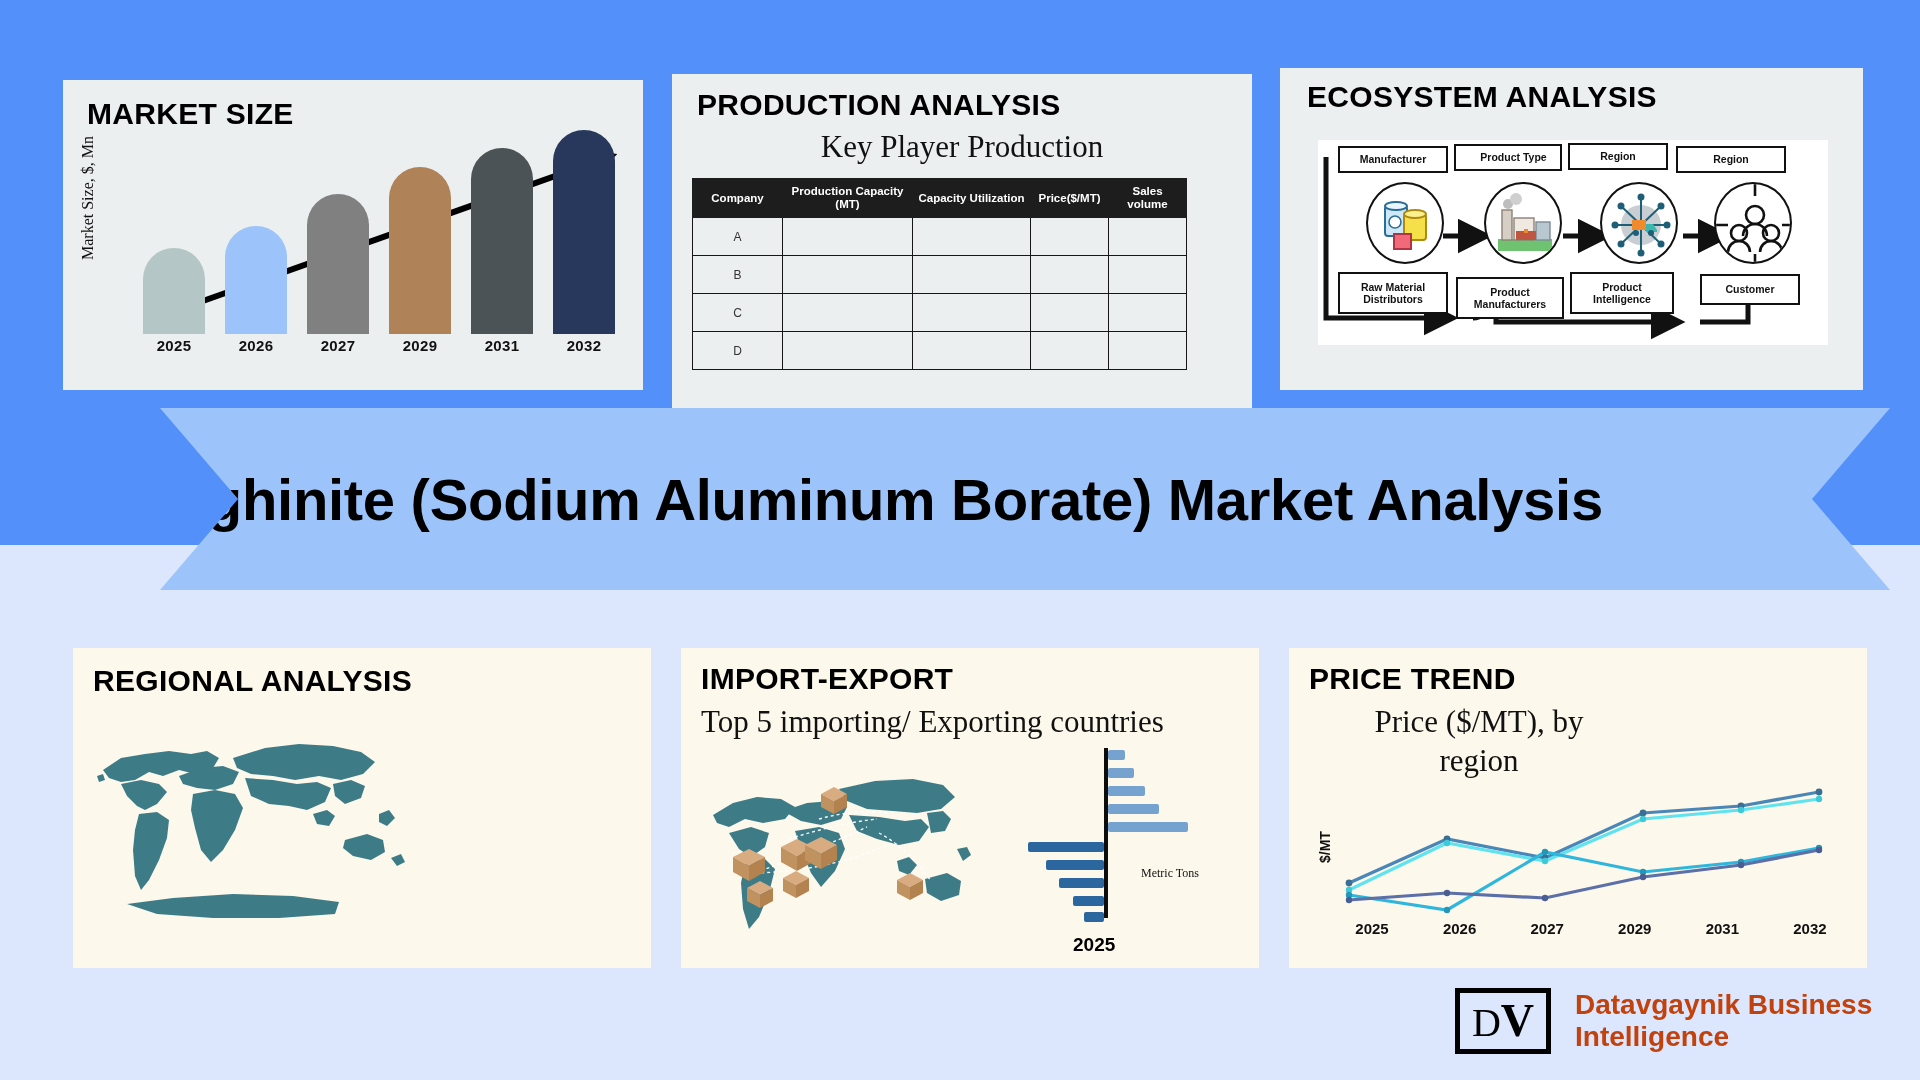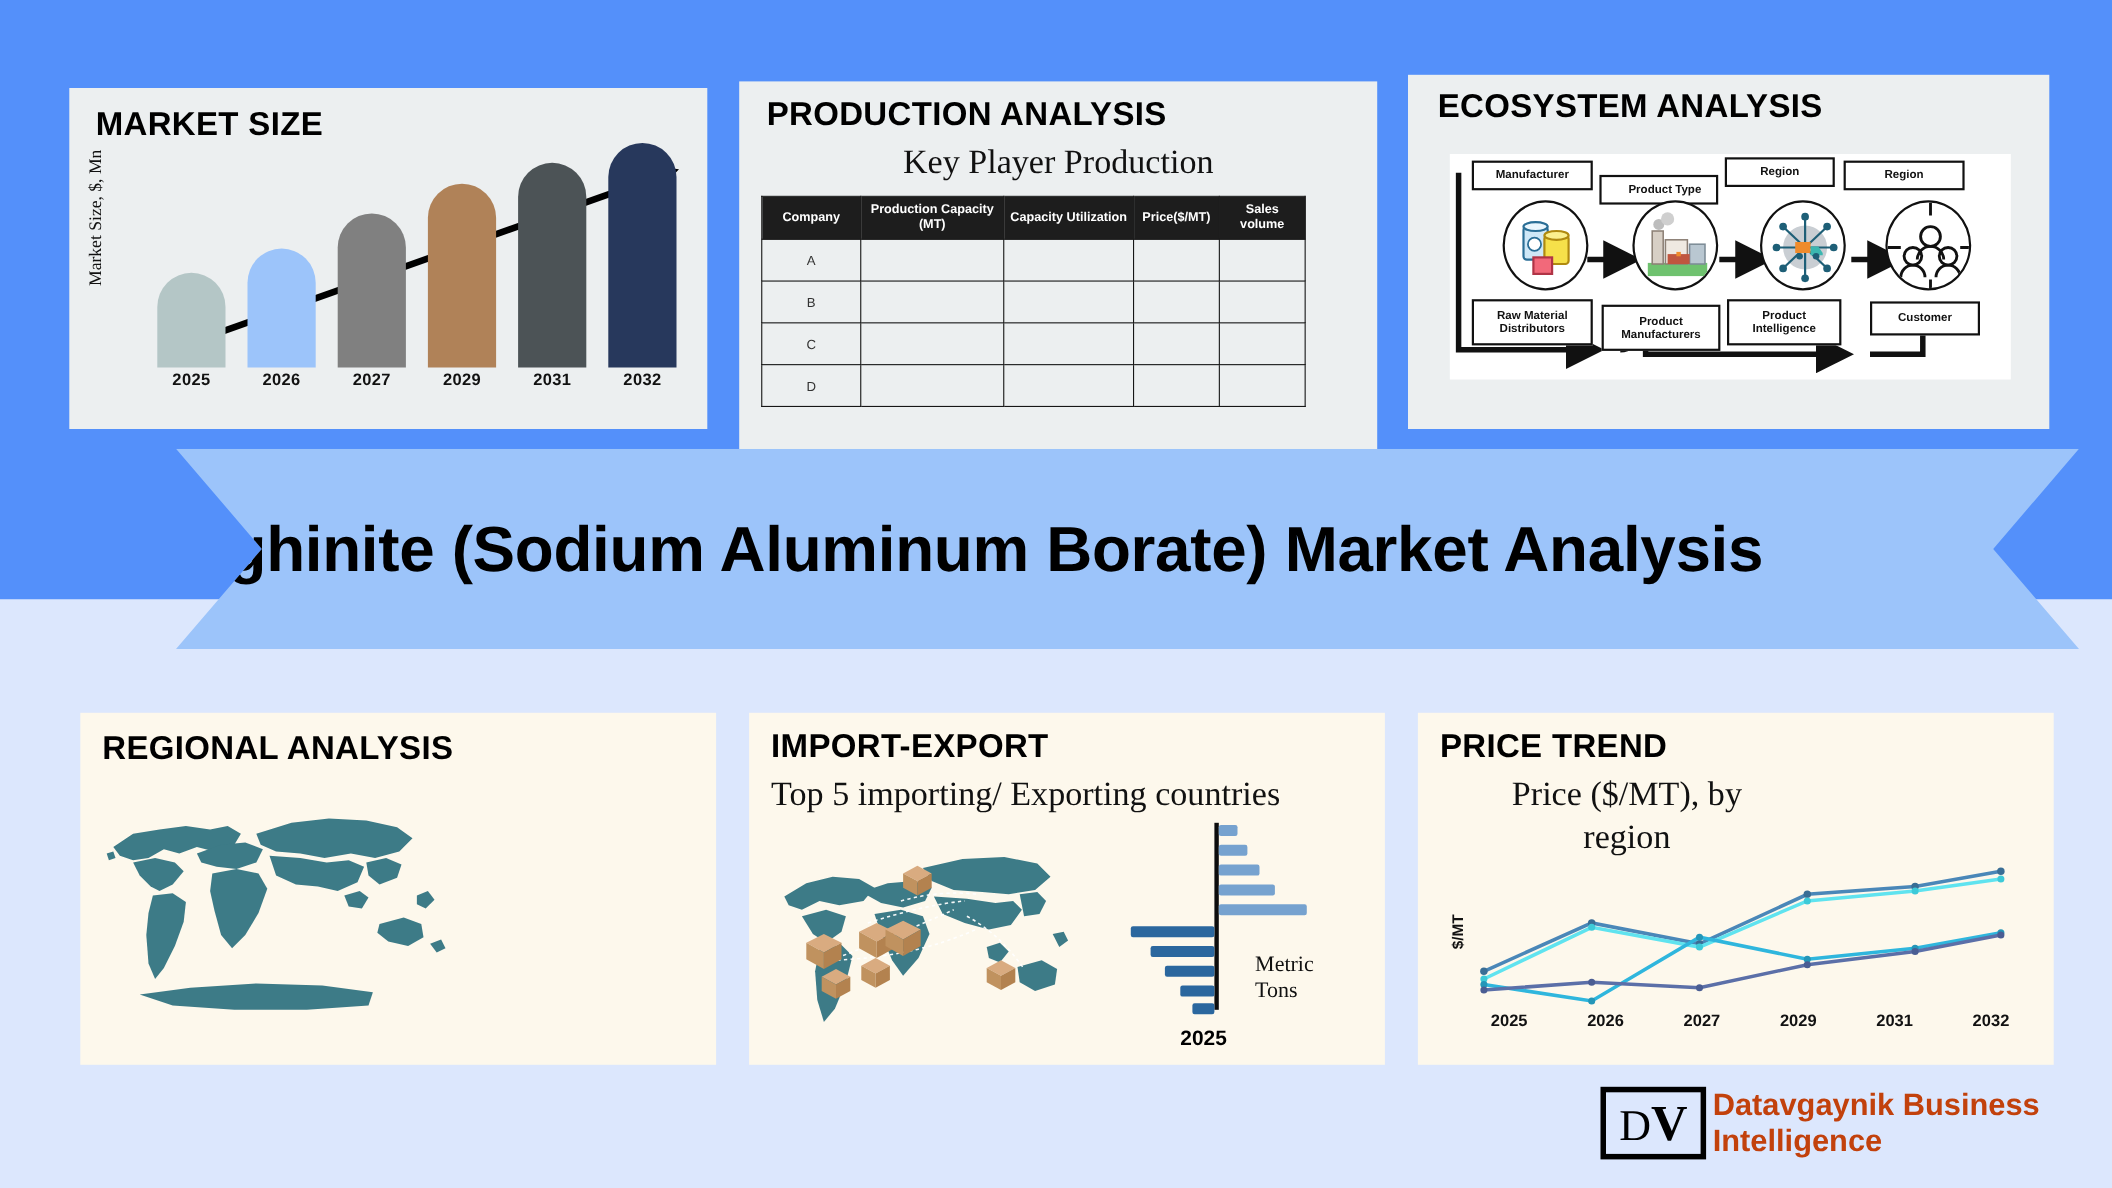--- a/index.html
+++ b/index.html
@@ -144,21 +144,21 @@
   #ie-map { position: absolute; left: 18px; top: 105px; width: 300px; height: 190px; }
   #ie-tornado { position: absolute; left: 320px; top: 100px; width: 200px; height: 185px; }
   .tornado-axis {
     position: absolute; left: 103px; top: 0; width: 4px; height: 170px; background: #0d0d0d;
   }
   .tbar { position: absolute; height: 10px; border-radius: 2px; }
   .tbar.pos { background: #76a2cf; left: 107px; }
   .tbar.neg { background: #2b679e; }
   #ie-metric-tons {
     position: absolute; left: 140px; top: 118px;
-    font-family: "Liberation Serif", serif; font-size: 20px; color: #111;
+    font-family: "Liberation Serif", serif; font-size: 12px; color: #111;
   }
   #ie-year {
     position: absolute; left: 72px; top: 186px;
     font-size: 19px; font-weight: 800; color: #000;
   }
 
   
   #price-trend-title { left: 20px; top: 14px; }
   #price-trend-subtitle { left: 50px; top: 55px; width: 280px; }
   #pt-ylabel {
@@ -167,21 +167,21 @@
     font-size: 14px; font-weight: 800; color: #111; white-space: nowrap;
   }
   #pt-chart { position: absolute; left: 52px; top: 128px; width: 500px; height: 140px; }
   #pt-xaxis {
     position: absolute; left: 52px; top: 272px; width: 500px;
     display: flex; justify-content: space-between;
   }
   .pt-tick { font-size: 15px; font-weight: 800; color: #111; width: 62px; text-align: center; }
 
   
-  #logo { position: absolute; left: 1455px; top: 988px; display: flex; align-items: center; gap: 6px; }
+  #logo { position: absolute; left: 1455px; top: 988px; display: flex; align-items: center; gap: 24px; }
   #logo-mark {
     border: 5px solid #000; width: 96px; height: 66px;
     display: flex; align-items: center; justify-content: center;
     background: transparent;
   }
   #logo-mark-text { font-family: "Liberation Serif", serif; font-size: 40px; color: #000; line-height: 1; }
   #logo-mark-text .big { font-size: 46px; font-weight: 700; }
   #logo-text { font-size: 28px; font-weight: 800; color: #c2410c; line-height: 1.15; max-width: 330px; }
 </style>
 </head>
@@ -302,21 +302,21 @@
       <line x1="245" y1="96" x2="272" y2="96" stroke="#111" stroke-width="5" marker-end="url(#eb)"></line>
       <line x1="365" y1="96" x2="392" y2="96" stroke="#111" stroke-width="5" marker-end="url(#eb)"></line>
 
       <path d="M8,17 L8,178 L118,178" fill="none" stroke="#111" stroke-width="5" marker-end="url(#eb)"></path>
       <path d="M155,178 Q168,178 168,162 L168,140" fill="none" stroke="#111" stroke-width="5"></path>
       <path d="M178,168 L178,182 L345,182" fill="none" stroke="#111" stroke-width="5" marker-end="url(#eb)"></path>
       <path d="M430,150 L430,182 L382,182" fill="none" stroke="#111" stroke-width="5"></path>
     </svg>
 
     <div class="eco-box" style="left:20px;  top:6px; width:110px; height:27px;">Manufacturer</div>
-    <div class="eco-box" style="left:136px; top:19px; width:108px; height:27px;padding-left:12px;">Product Type</div>
+    <div class="eco-box" style="left:136px; top:4px; width:108px; height:27px;padding-left:12px;">Product Type</div>
     <div class="eco-box" style="left:250px; top:3px; width:100px; height:27px;">Region</div>
     <div class="eco-box" style="left:358px; top:6px; width:110px; height:27px;">Region</div>
 
     <div class="eco-circle" style="left:48px; top:42px; width:78px; height:82px;">
       <svg viewBox="0 0 78 82" width="78" height="82">
         <rect x="17" y="22" width="22" height="30" rx="3" fill="#cfe8f7" stroke="#2a6e96" stroke-width="2"></rect>
         <ellipse cx="28" cy="22" rx="11" ry="4" fill="#eaf6fd" stroke="#2a6e96" stroke-width="2"></ellipse>
         <rect x="36" y="30" width="22" height="26" rx="3" fill="#f6e04a" stroke="#b08a10" stroke-width="2"></rect>
         <ellipse cx="47" cy="30" rx="11" ry="4" fill="#fbf08e" stroke="#b08a10" stroke-width="2"></ellipse>
         <circle cx="27" cy="38" r="6" fill="#fff" stroke="#2a6e96" stroke-width="1.6"></circle>

